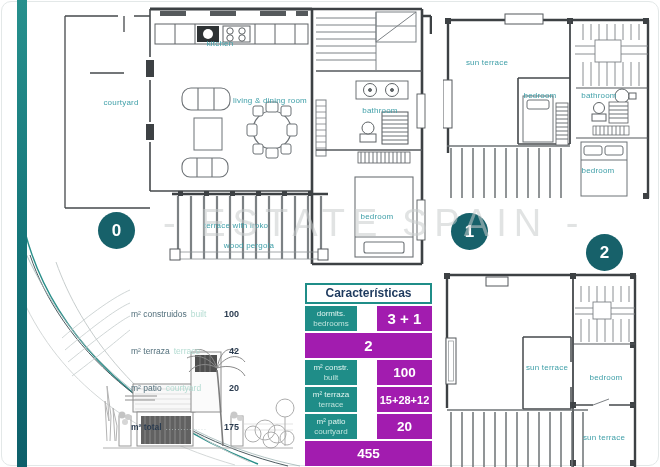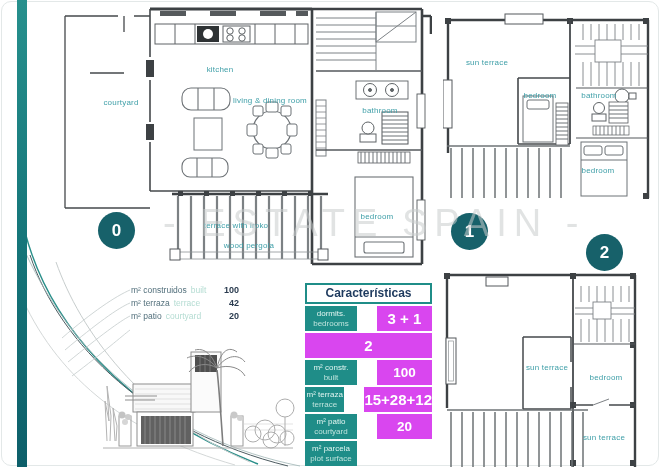--- a/index.html
+++ b/index.html
@@ -13,38 +13,38 @@
   .room-label{position:absolute;transform:translate(-50%,-50%);font-size:8px;color:#3f9fa8;
       white-space:nowrap;z-index:4;letter-spacing:.2px;}
   .floor-badge{position:absolute;width:37px;height:37px;border-radius:50%;background:#17616a;
       color:#fff;display:flex;align-items:center;justify-content:center;font-weight:bold;
       font-size:17px;z-index:5;}
   .watermark{position:absolute;left:163px;top:202px;z-index:6;font-size:38px;color:#c9cdcd;
       letter-spacing:7px;opacity:.55;white-space:nowrap;pointer-events:none;}
   
   .measure{position:absolute;left:131px;top:284px;width:108px;z-index:4;font-size:8.5px;}
   .m-row{display:flex;align-items:baseline;line-height:13px;}
-  .m-es{color:#53707c;}
+  .m-es{color:#53707c;margin-top:24px;}
   .m-en{color:#b4dcd2;margin-left:4px;}
   .m-val{margin-left:auto;color:#2b3c50;font-weight:bold;font-size:9px;}
   .m-row.total .m-es{font-weight:bold;color:#2b3c50;}
   .m-row.total .m-en{color:#c6d2d2;letter-spacing:1px;font-size:7px;}
   
   .ctable{position:absolute;left:305px;top:283px;width:127px;z-index:4;}
   .c-header{border:2px solid #1f8d88;background:#fff;color:#1e3a5e;font-weight:bold;
       font-size:12px;text-align:center;height:17px;line-height:17px;margin-bottom:2px;}
   .t-row{display:flex;gap:20px;margin-bottom:2px;height:25px;}
   .t-label{width:52px;background:#1f8d88;display:flex;flex-direction:column;justify-content:center;
       align-items:center;text-align:center;line-height:1.2;}
   .t-label .es{color:#e2f5f1;font-size:8px;}
   .t-label .en{color:#bde3dc;font-size:8px;}
-  .t-value{flex:1;background:#d946ef;color:#fff;font-weight:bold;display:flex;
+  .t-value{flex:1;background:#a21caf;color:#fff;font-weight:bold;display:flex;
       align-items:center;justify-content:center;font-size:13.5px;}
   .t-value.v-lg{font-size:15px;}
-  .t-value.v-sm{font-size:15px;text-align:center;}
+  .t-value.v-sm{font-size:11px;text-align:center;}
 </style>
 </head>
 <body>
 
 <div class="frame"></div>
 <div class="accent-bar"></div>
 
 <svg class="deco" width="660" height="467" viewBox="0 0 660 467">
   <path d="M25,232 C48,320 120,410 258,464" fill="none" stroke="#2a8f8a" stroke-width="1.4"></path>
   <path d="M30,255 C60,345 150,432 288,466" fill="none" stroke="#4c5b60" stroke-width="1"></path>
@@ -322,21 +322,21 @@
     <circle cx="158" cy="88" r="8"></circle>
       <circle cx="170" cy="84" r="10"></circle>
       <circle cx="182" cy="88" r="9"></circle>
     <circle cx="192" cy="92" r="7"></circle>
       <circle cx="176" cy="94" r="8"></circle>
     <circle cx="190" cy="62" r="9"></circle>
       <path d="M190,71 V100" stroke-width="1"></path>
   </g>
 </svg>
 
-<span class="room-label" style="left:220px;top:69px">kitchen</span>
+<span class="room-label" style="left:220px;top:43px">kitchen</span>
 <span class="room-label" style="left:121px;top:102px">courtyard</span>
 <span class="room-label" style="left:270px;top:100px">living &amp; dining room</span>
 <span class="room-label" style="left:380px;top:110px">bathroom</span>
 <span class="room-label" style="left:377px;top:216px">bedroom</span>
 <span class="room-label" style="left:236px;top:225px">terrace with iroko</span>
 <span class="room-label" style="left:249px;top:245px">wood pergola</span>
 
 <span class="room-label" style="left:487px;top:62px">sun terrace</span>
 <span class="room-label" style="left:540px;top:95px">bedroom</span>
 <span class="room-label" style="left:599px;top:95px">bathroom</span>
@@ -361,20 +361,25 @@
   <div class="m-row">
     <span class="m-es">m² terraza</span>
     <span class="m-en">terrace</span>
     <span class="m-val">42</span>
   </div>
   <div class="m-row">
     <span class="m-es">m² patio</span>
     <span class="m-en">courtyard</span>
     <span class="m-val">20</span>
   </div>
+  <div class="m-row total" style="margin-top:2px">
+    <span class="m-es">m² total</span>
+    <span class="m-en">..............</span>
+    <span class="m-val">175</span>
+  </div>
 </div>
 
 <div class="ctable">
   <div class="c-header">Características</div>
 
   <div class="t-row">
     <div class="t-label">
       <span class="es">dormits.</span>
       <span class="en">bedrooms</span>
     </div>
@@ -403,18 +408,15 @@
 
   <div class="t-row">
     <div class="t-label">
       <span class="es">m² patio</span>
       <span class="en">courtyard</span>
     </div>
     <div class="t-value">20</div>
   </div>
 
   <div class="t-row">
-    <div class="t-label">
-      <span class="es">m² parcela</span>
-      <span class="en">plot surface</span>
-    </div>
+    <div class="t-value">455</div>
   </div>
 </div>
 
 </body></html>

